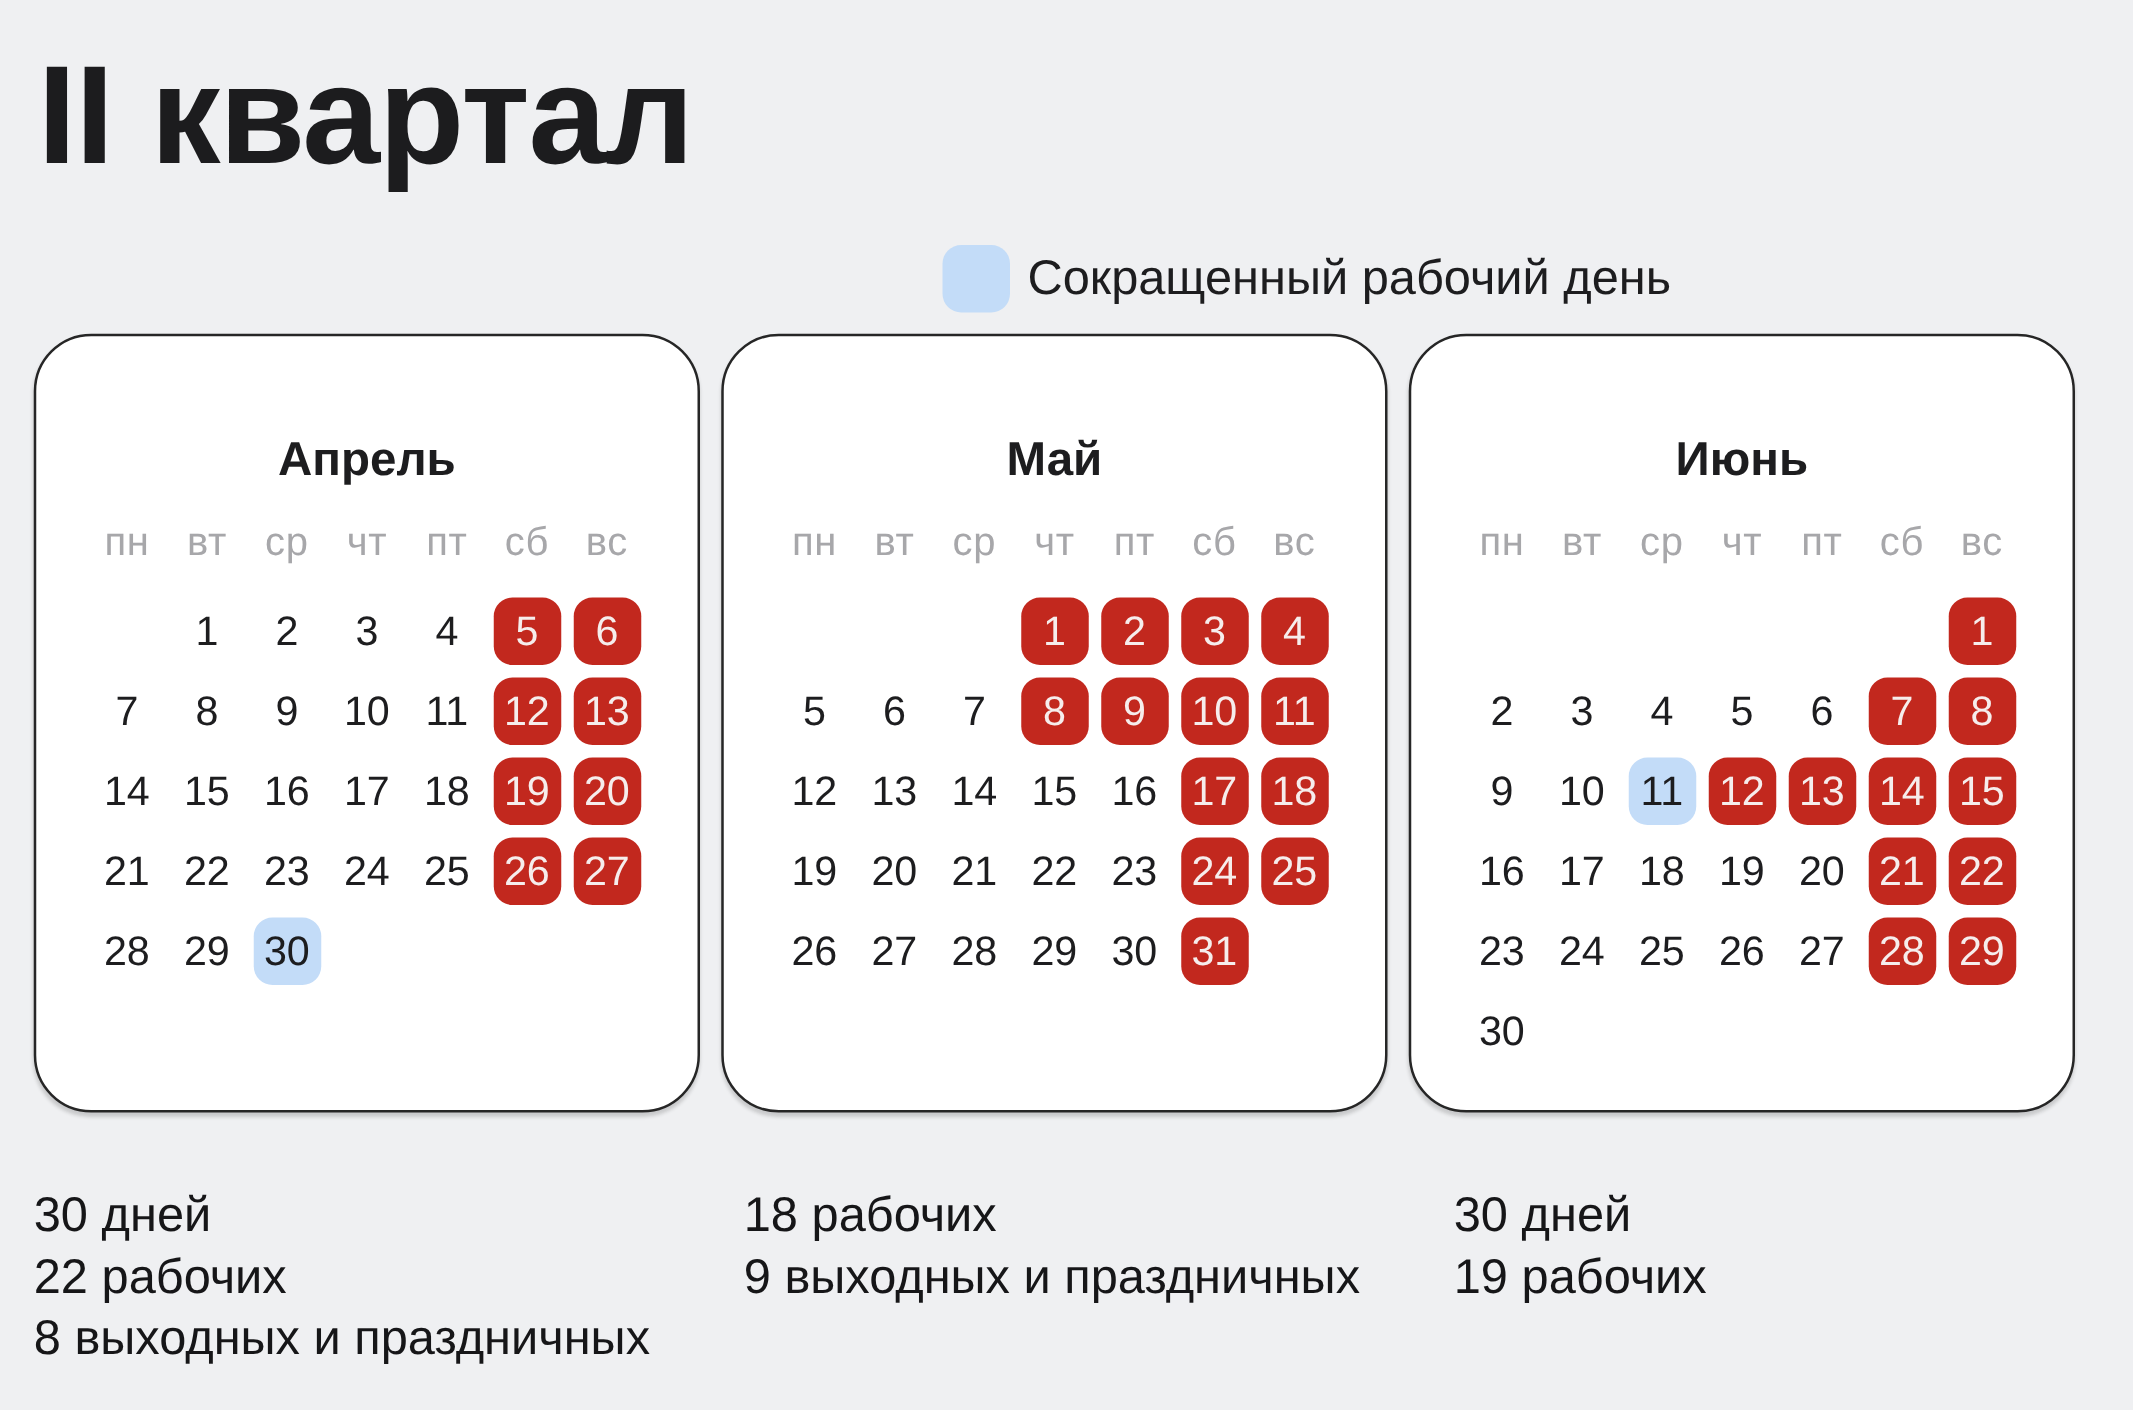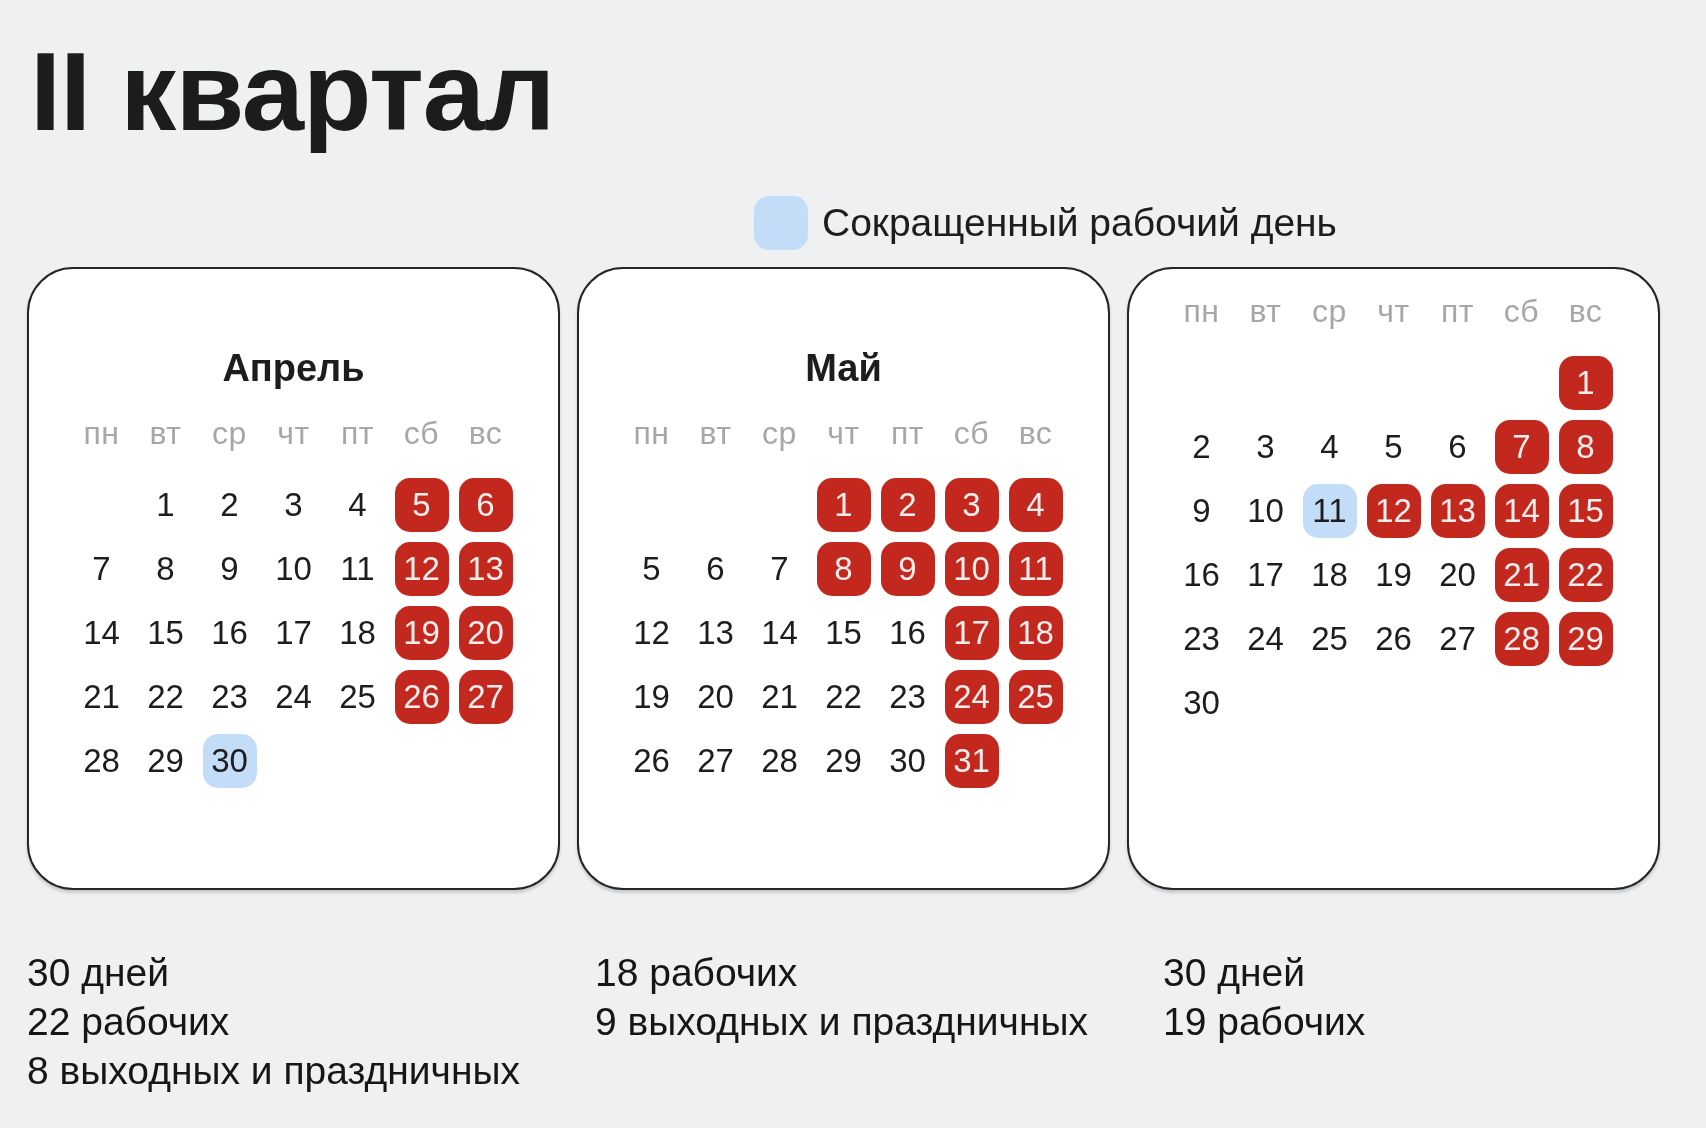--- a/index.html
+++ b/index.html
@@ -241,20 +241,21 @@
           <span class="day holiday">25</span>
           <span class="day">26</span>
           <span class="day">27</span>
           <span class="day">28</span>
           <span class="day">29</span>
           <span class="day">30</span>
           <span class="day holiday">31</span>
         </div>
       </section>
       <section class="card">
+        <h2 class="month-title">Июнь</h2>
         <div class="weekday-row">
           <span class="weekday-cell">пн</span>
           <span class="weekday-cell">вт</span>
           <span class="weekday-cell">ср</span>
           <span class="weekday-cell">чт</span>
           <span class="weekday-cell">пт</span>
           <span class="weekday-cell">сб</span>
           <span class="weekday-cell">вс</span>
         </div>
         <div class="day-grid">

